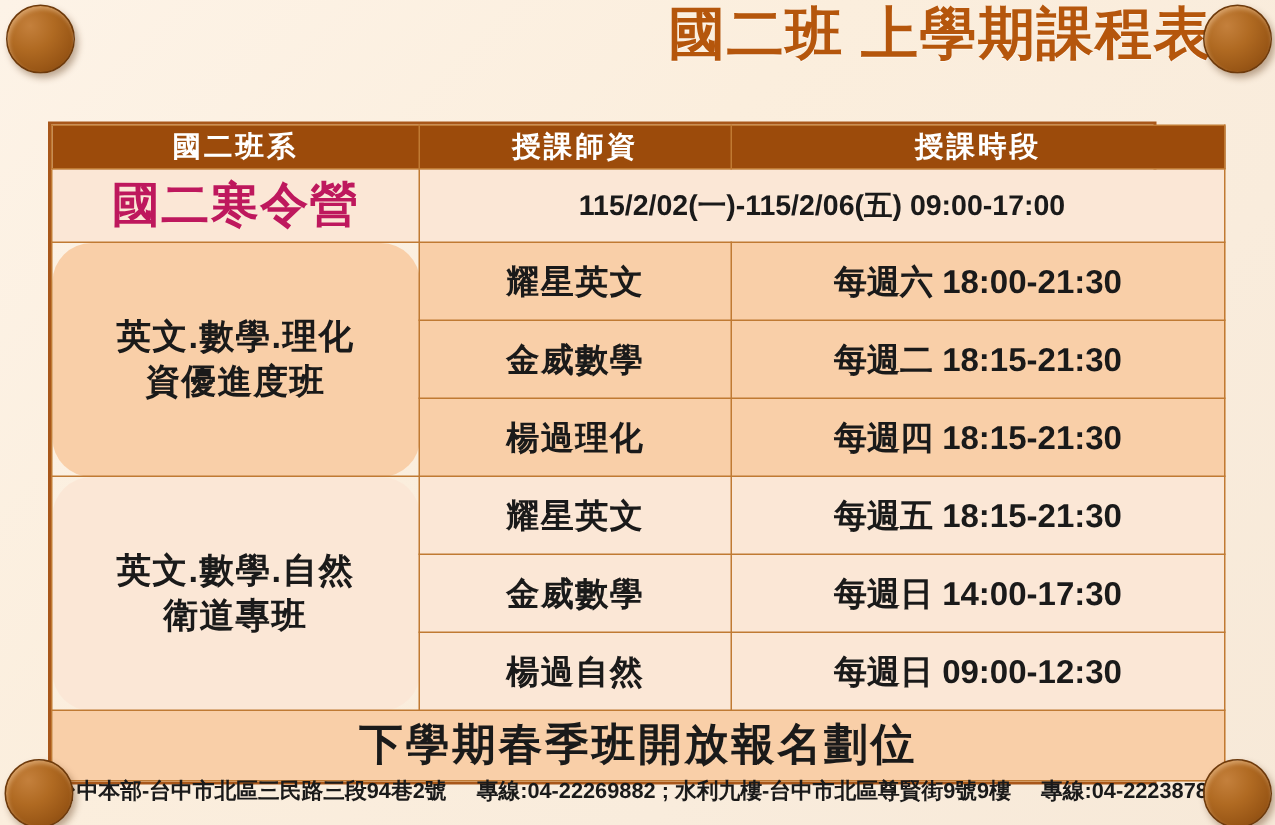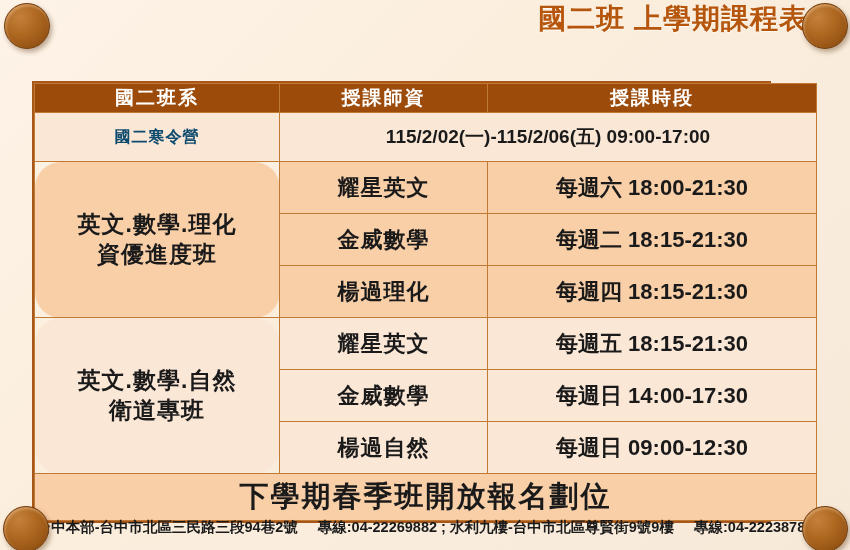--- a/index.html
+++ b/index.html
@@ -106,21 +106,21 @@
     font-size: 14px;
     font-weight: bold;
     color: #55632f;
     letter-spacing: 1px;
     line-height: 1.1;
     margin-right: 8px;
     margin-bottom: 1px;
     white-space: nowrap;
   }
   .maintitle {
-    font-size: 28px;
+    font-size: 38px;
     font-weight: bold;
     color: #b5560c;
     letter-spacing: 1px;
     line-height: 1.05;
     white-space: nowrap;
     text-shadow: 0 1px 0 rgba(255,255,255,0.6);
   }
 
   
   .table-wrap {
@@ -155,23 +155,23 @@
     height: 28px;
     letter-spacing: 2px;
     border-color: #9c4b0b;
   }
 
   .r-camp td {
     background: #fbe7d6;
     height: 48px;
   }
   .camp-name {
-    font-size: 16px;
-    font-weight: bold;
-    color: #0c4a6e;
+    font-size: 32px;
+    font-weight: bold;
+    color: #be185d;
     letter-spacing: 1px;
   }
   .camp-detail {
     font-size: 19px;
     font-weight: bold;
     color: #1a1a1a;
     letter-spacing: 0px;
   }
 
   .grpA td { background: #f9cfa8; }

